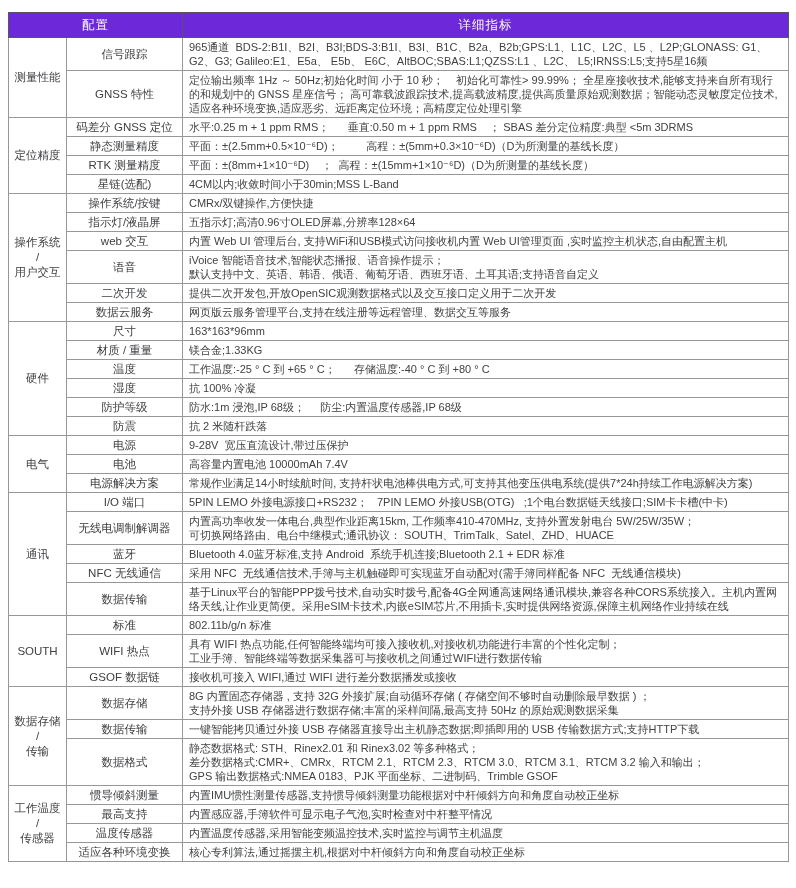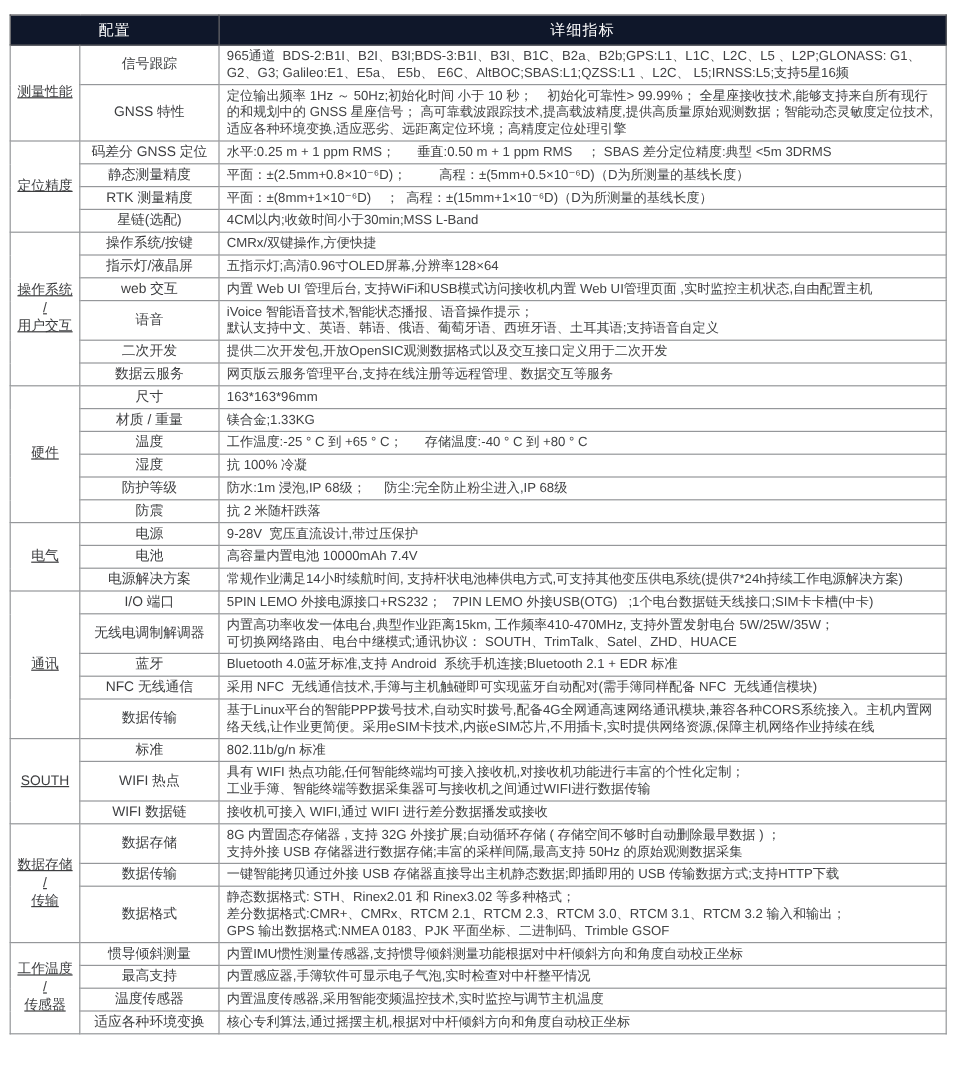--- a/index.html
+++ b/index.html
@@ -12,21 +12,21 @@
     border-collapse:collapse;
     table-layout:fixed;
     width:780px;
     margin:12px 8px 0 8px;
     border:1.5px solid #77797c;
   }
   col.c1{width:58px;}
   col.c2{width:116px;}
   col.c3{width:606px;}
   thead th{
-    background:#0f172a;
+    background:#6d28d9;
     color:#ffffff;
     font-size:12.5px;
     font-weight:normal;
     height:22px;
     padding:1px 2px;
     border:1px solid #56575b;
     text-align:center;
     letter-spacing:1px;
   }
   td{
@@ -34,21 +34,20 @@
     color:#414244;
     vertical-align:middle;
   }
   td.cat{
     text-align:center;
     font-size:11.5px;
     line-height:15px;
     white-space:pre-line;
     padding:2px 1px;
     color:#3d3e40;
-    text-decoration:underline;
   }
   td.sub{
     text-align:center;
     font-size:11.5px;
     line-height:14px;
     padding:2px 3px;
     color:#3d3e40;
   }
   td.val{
     font-size:11px;
@@ -84,21 +83,21 @@
         <td class="sub">GNSS 特性</td>
         <td class="val">定位输出频率 1Hz ～ 50Hz;初始化时间 小于 10 秒；    初始化可靠性&gt; 99.99%； 全星座接收技术,能够支持来自所有现行的和规划中的 GNSS 星座信号； 高可靠载波跟踪技术,提高载波精度,提供高质量原始观测数据；智能动态灵敏度定位技术,适应各种环境变换,适应恶劣、远距离定位环境；高精度定位处理引擎</td>
       </tr>
       <tr>
         <td class="cat" rowspan="4">定位精度</td>
         <td class="sub">码差分 GNSS 定位</td>
         <td class="val">水平:0.25 m + 1 ppm RMS；      垂直:0.50 m + 1 ppm RMS    ； SBAS 差分定位精度:典型 &lt;5m 3DRMS</td>
       </tr>
       <tr>
         <td class="sub">静态测量精度</td>
-        <td class="val">平面：±(2.5mm+0.8×10⁻⁶D)；         高程：±(5mm+0.5×10⁻⁶D)（D为所测量的基线长度）</td>
+        <td class="val">平面：±(2.5mm+0.5×10⁻⁶D)；         高程：±(5mm+0.3×10⁻⁶D)（D为所测量的基线长度）</td>
       </tr>
       <tr>
         <td class="sub">RTK 测量精度</td>
         <td class="val">平面：±(8mm+1×10⁻⁶D)    ；  高程：±(15mm+1×10⁻⁶D)（D为所测量的基线长度）</td>
       </tr>
       <tr>
         <td class="sub">星链(选配)</td>
         <td class="val">4CM以内;收敛时间小于30min;MSS L-Band</td>
       </tr>
       <tr>
@@ -141,21 +140,21 @@
       <tr>
         <td class="sub">温度</td>
         <td class="val">工作温度:-25 ° C 到 +65 ° C；      存储温度:-40 ° C 到 +80 ° C</td>
       </tr>
       <tr>
         <td class="sub">湿度</td>
         <td class="val">抗 100% 冷凝</td>
       </tr>
       <tr>
         <td class="sub">防护等级</td>
-        <td class="val">防水:1m 浸泡,IP 68级；     防尘:完全防止粉尘进入,IP 68级</td>
+        <td class="val">防水:1m 浸泡,IP 68级；     防尘:内置温度传感器,IP 68级</td>
       </tr>
       <tr>
         <td class="sub">防震</td>
         <td class="val">抗 2 米随杆跌落</td>
       </tr>
       <tr>
         <td class="cat" rowspan="3">电气</td>
         <td class="sub">电源</td>
         <td class="val">9-28V  宽压直流设计,带过压保护</td>
       </tr>
@@ -193,21 +192,21 @@
         <td class="cat" rowspan="3">SOUTH</td>
         <td class="sub">标准</td>
         <td class="val">802.11b/g/n 标准</td>
       </tr>
       <tr>
         <td class="sub">WIFI 热点</td>
         <td class="val">具有 WIFI 热点功能,任何智能终端均可接入接收机,对接收机功能进行丰富的个性化定制；
 工业手簿、智能终端等数据采集器可与接收机之间通过WIFI进行数据传输</td>
       </tr>
       <tr>
-        <td class="sub">WIFI 数据链</td>
+        <td class="sub">GSOF 数据链</td>
         <td class="val">接收机可接入 WIFI,通过 WIFI 进行差分数据播发或接收</td>
       </tr>
       <tr>
         <td class="cat" rowspan="3">数据存储
 /
 传输</td>
         <td class="sub">数据存储</td>
         <td class="val">8G 内置固态存储器 , 支持 32G 外接扩展;自动循环存储 ( 存储空间不够时自动删除最早数据 ) ；
 支持外接 USB 存储器进行数据存储;丰富的采样间隔,最高支持 50Hz 的原始观测数据采集</td>
       </tr>

